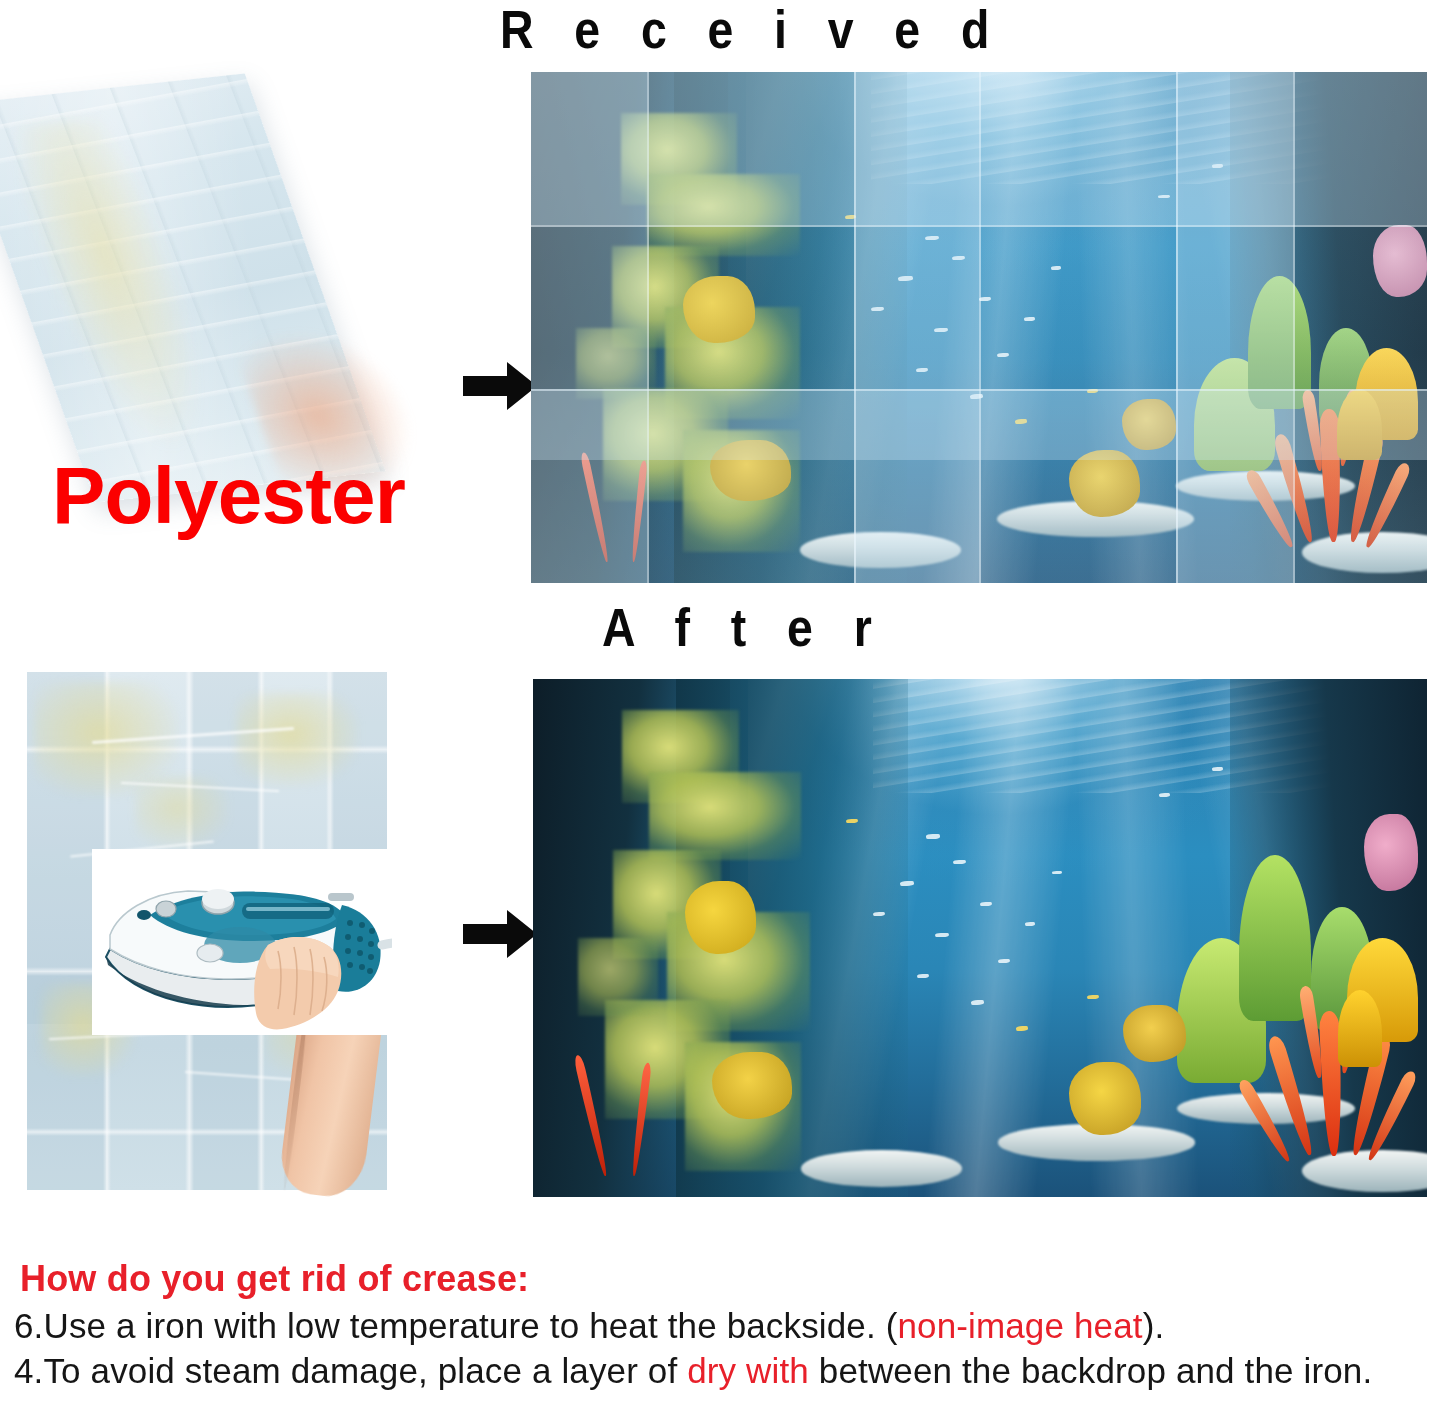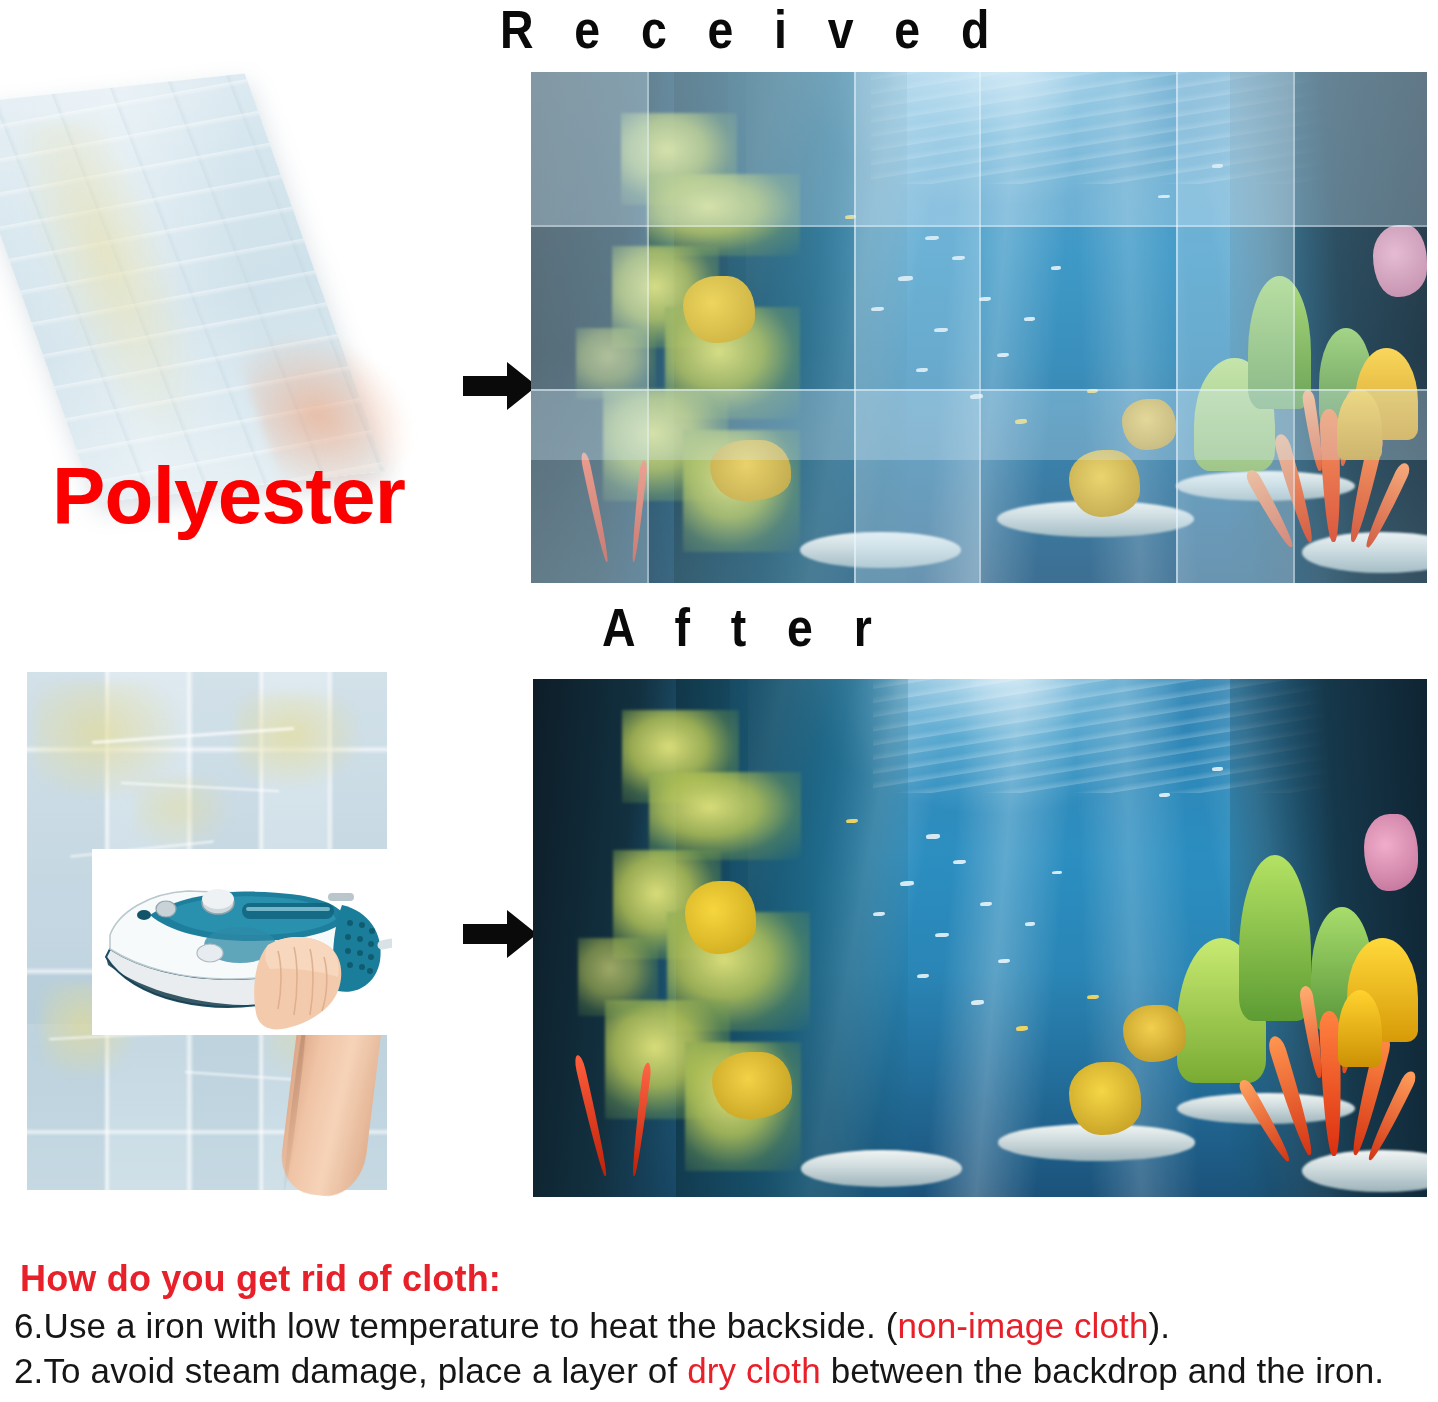--- a/index.html
+++ b/index.html
@@ -548,21 +548,21 @@
     <div class="fish" style="left:38%;top:45%;width:1.4%;height:0.8%;"></div>
     <div class="fish" style="left:58%;top:37%;width:1.2%;height:0.7%;"></div>
     <div class="fish gold" style="left:54%;top:67%;width:1.4%;height:0.9%;"></div>
     <div class="fish gold" style="left:62%;top:61%;width:1.3%;height:0.8%;"></div>
     <div class="fish gold" style="left:35%;top:27%;width:1.3%;height:0.8%;"></div>
     <div class="fish" style="left:70%;top:22%;width:1.3%;height:0.7%;"></div>
     <div class="fish" style="left:76%;top:17%;width:1.2%;height:0.7%;"></div>
   </div>
 </div>
 
-<div id="care-heading">How do you get rid of cloth:</div>
+<div id="care-heading">How do you get rid of crease:</div>
 
 <div class="care-line" id="care-line-1">
-  <span>6.Use a iron with low temperature to heat the backside. (</span><span class="hl">non-image cloth</span><span>).</span>
+  <span>6.Use a iron with low temperature to heat the backside. (</span><span class="hl">non-image heat</span><span>).</span>
 </div>
 
 <div class="care-line" id="care-line-2">
-  <span>2.To avoid steam damage, place a layer of </span><span class="hl">dry cloth</span><span> between the backdrop and the iron.</span>
+  <span>4.To avoid steam damage, place a layer of </span><span class="hl">dry with</span><span> between the backdrop and the iron.</span>
 </div>
 
 </body></html>

